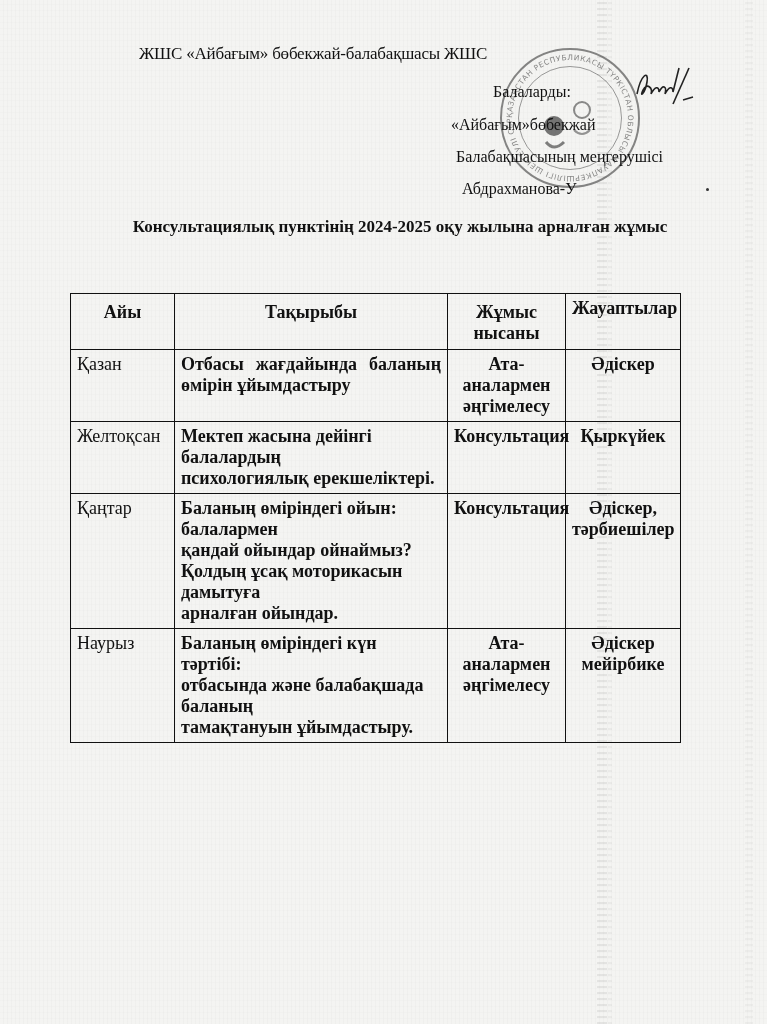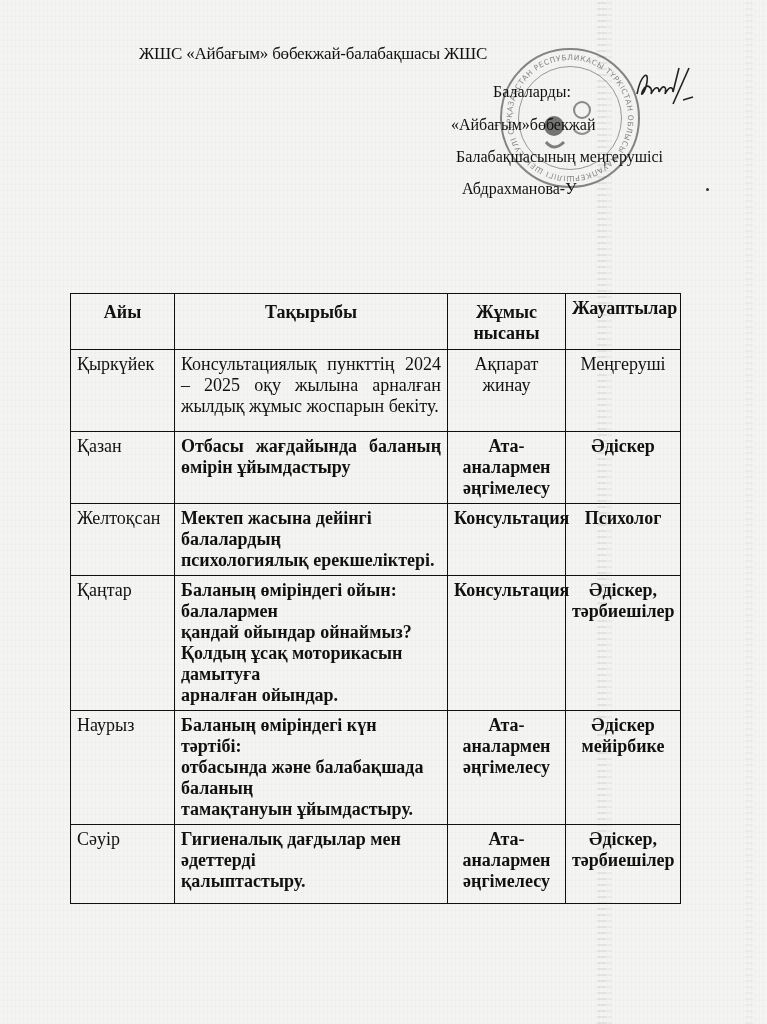--- a/index.html
+++ b/index.html
@@ -175,20 +175,21 @@
 
 <svg class="signature" viewBox="0 0 62 44">
   <path d="M4 30 C8 10, 16 6, 14 18 C12 30, 6 34, 10 26 C14 18, 20 24, 18 30 C22 22, 26 22, 26 28 C30 20, 34 22, 32 30 C36 22, 40 22, 40 28 L46 4" stroke="#222" stroke-width="1.6" fill="none"></path>
   <path d="M40 40 L56 4" stroke="#222" stroke-width="1.6" fill="none"></path>
   <path d="M50 36 L60 33" stroke="#222" stroke-width="1.4" fill="none"></path>
 </svg>
 
 <div class="dot" style="left:706px; top:188px;"></div>
 
 <div class="doc-title">
+  <div>Консультациялық пунктінің 2024-2025 оқу жылына арналған жұмыс</div>
 </div>
 
 <table class="plan">
   <colgroup>
     <col class="c1">
       <col class="c2">
       <col class="c3">
       <col class="c4">
   </colgroup>
   <thead>
@@ -196,43 +197,37 @@
       <th>Айы</th>
       <th>Тақырыбы</th>
       <th>
         <span class="line">Жұмыс</span>
         <span class="line">нысаны</span>
       </th>
       <th style="padding-top:4px;">Жауаптылар</th>
     </tr>
   </thead>
   <tbody>
-    <tr class="r1">
-      <td class="month">Қыркүйек</td>
-      <td class="topic justify">Консультациялық пункттің 2024 – 2025 оқу жылына арналған жылдық жұмыс жоспарын бекіту.</td>
-      <td class="form">Ақпарат жинау</td>
-      <td class="resp">Меңгеруші</td>
-    </tr>
     <tr class="r2">
       <td class="month">Қазан</td>
       <td class="topic justify bold">Отбасы жағдайында баланың өмірін ұйымдастыру</td>
       <td class="form bold">
         <span class="line">Ата-аналармен</span>
         <span class="line">әңгімелесу</span>
       </td>
       <td class="resp bold">Әдіскер</td>
     </tr>
     <tr class="r4">
       <td class="month">Желтоқсан</td>
       <td class="topic bold">
         <span class="line">Мектеп жасына дейінгі балалардың</span>
         <span class="line">психологиялық ерекшеліктері.</span>
       </td>
       <td class="form bold">Консультация</td>
-      <td class="resp bold">Психолог</td>
+      <td class="resp bold">Қыркүйек</td>
     </tr>
     <tr class="r5">
       <td class="month">Қаңтар</td>
       <td class="topic bold">
         <span class="line">Баланың өміріндегі ойын: балалармен</span>
         <span class="line">қандай ойындар ойнаймыз?</span>
         <span class="line">Қолдың ұсақ моторикасын дамытуға</span>
         <span class="line">арналған ойындар.</span>
       </td>
       <td class="form bold">Консультация</td>
@@ -250,29 +245,14 @@
       </td>
       <td class="form bold">
         <span class="line">Ата-аналармен</span>
         <span class="line">әңгімелесу</span>
       </td>
       <td class="resp bold">
         <span class="line">Әдіскер</span>
         <span class="line">мейірбике</span>
       </td>
     </tr>
-    <tr class="r8">
-      <td class="month">Сәуір</td>
-      <td class="topic bold">
-        <span class="line">Гигиеналық дағдылар мен әдеттерді</span>
-        <span class="line">қалыптастыру.</span>
-      </td>
-      <td class="form bold">
-        <span class="line">Ата-аналармен</span>
-        <span class="line">әңгімелесу</span>
-      </td>
-      <td class="resp bold">
-        <span class="line">Әдіскер,</span>
-        <span class="line">тәрбиешілер</span>
-      </td>
-    </tr>
   </tbody>
 </table>
 
 </body></html>

